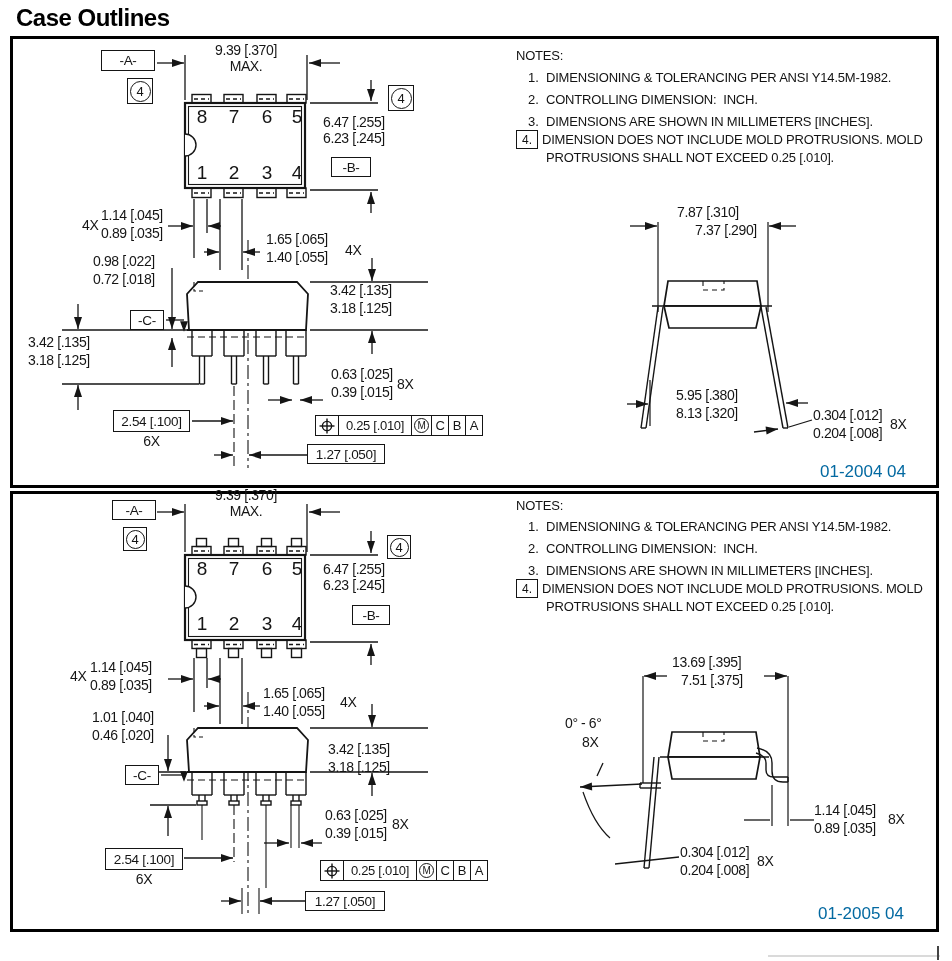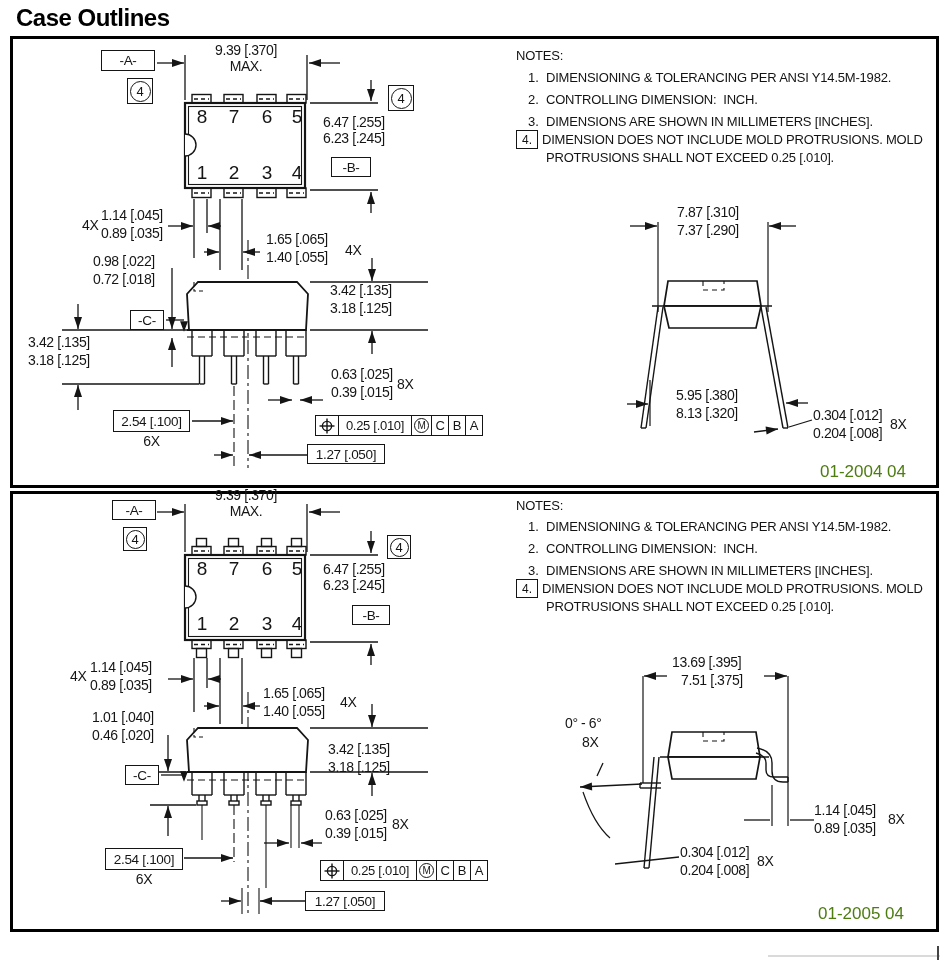--- a/index.html
+++ b/index.html
@@ -14,21 +14,21 @@
        color:#151515;font-size:13.5px;letter-spacing:-0.3px;background:#fff}
   .flag{position:absolute;border:1.7px solid #151515;display:flex;align-items:center;justify-content:center;background:#fff}
   .circ{border:1.4px solid #151515;border-radius:50%;width:21px;height:21px;display:flex;align-items:center;
         justify-content:center;font-size:13px;color:#151515}
   .fcf{position:absolute;display:flex;height:21px;border:1.7px solid #151515;background:#fff}
   .fcf .cell{display:flex;align-items:center;justify-content:center;border-left:1.7px solid #151515;
              font-size:13px;color:#151515;letter-spacing:-0.3px}
   .fcf .cell:first-child{border-left:none}
   .mcirc{border:1.4px solid #151515;border-radius:50%;width:15px;height:15px;display:flex;align-items:center;
          justify-content:center;font-size:10px;color:#151515}
-  .doc{position:absolute;font-size:17px;color:#4d7c0f}
+  .doc{position:absolute;font-size:17px;color:#0369a1}
   .pin{position:absolute;width:20px;text-align:center;font-size:19px;color:#151515}
   .nh{position:absolute;font-size:13px;color:#131313;letter-spacing:-0.2px;white-space:pre}
   .nn{position:absolute;font-size:13px;color:#131313}
   .nt{position:absolute;font-size:13px;color:#131313;letter-spacing:-0.2px;white-space:pre}
   .nbox{position:absolute;border:1.6px solid #151515;font-size:12px;color:#131313;display:flex;
         align-items:center;justify-content:center;background:#fff}
 </style>
 </head>
 <body>
 
@@ -336,21 +336,21 @@
   <span class="cell" style="width:73px">0.25 [.010]</span>
   <span class="cell" style="width:20px">
       <span class="mcirc">M</span>
     </span>
   <span class="cell" style="width:17px">C</span>
   <span class="cell" style="width:17px">B</span>
   <span class="cell" style="width:17px">A</span>
 </div>
 <div class="box" style="left:307px;top:444px;width:78px;height:20px">1.27 [.050]</div>
 <div class="t" style="left:677px;top:205px">7.87 [.310]</div>
-<div class="t" style="left:677px;top:223px">7.37 [.290]</div>
+<div class="t" style="left:695px;top:223px">7.37 [.290]</div>
 <div class="t" style="left:676px;top:388px">5.95 [.380]</div>
 <div class="t" style="left:676px;top:406px">8.13 [.320]</div>
 <div class="t" style="left:813px;top:408px">0.304 [.012]</div>
 <div class="t" style="left:813px;top:426px">0.204 [.008]</div>
 <div class="t" style="left:890px;top:417px">8X</div>
 <div class="doc" style="left:820px;top:462px">01-2004 04</div>
 <div class="pin" style="left:192px;top:106px">8</div>
 <div class="pin" style="left:224px;top:106px">7</div>
 <div class="pin" style="left:257px;top:106px">6</div>
 <div class="pin" style="left:287px;top:106px">5</div>

